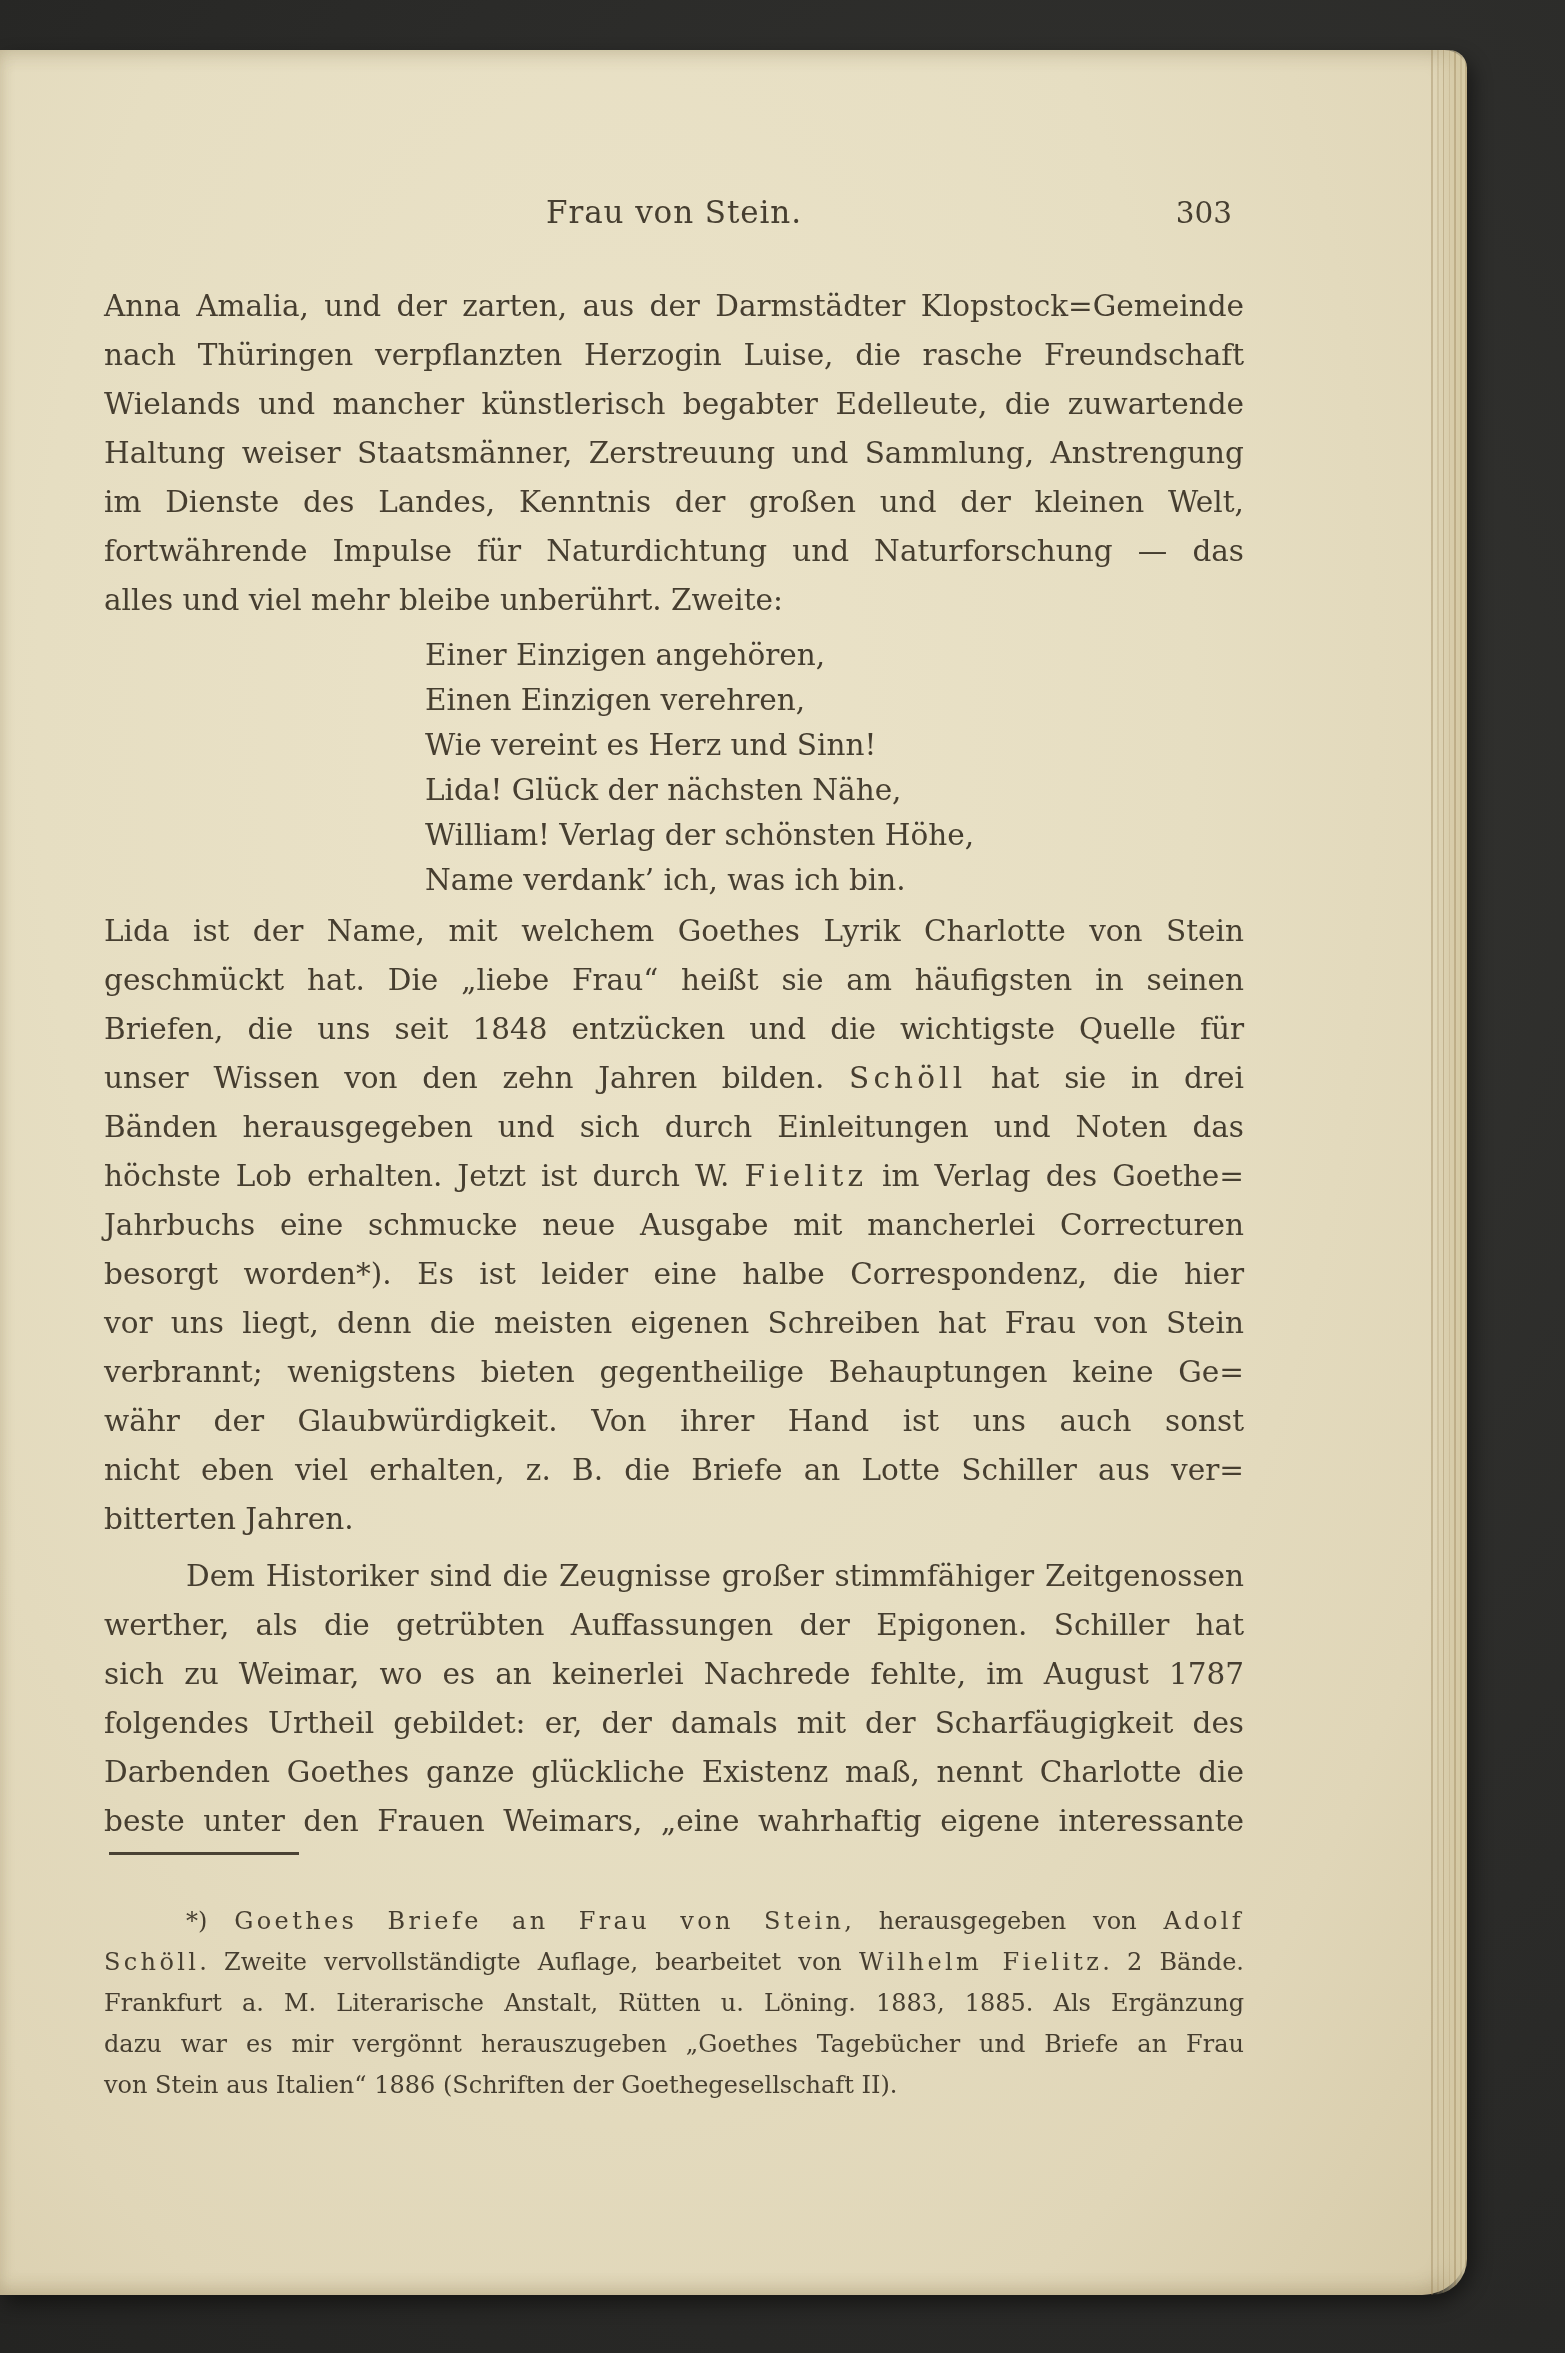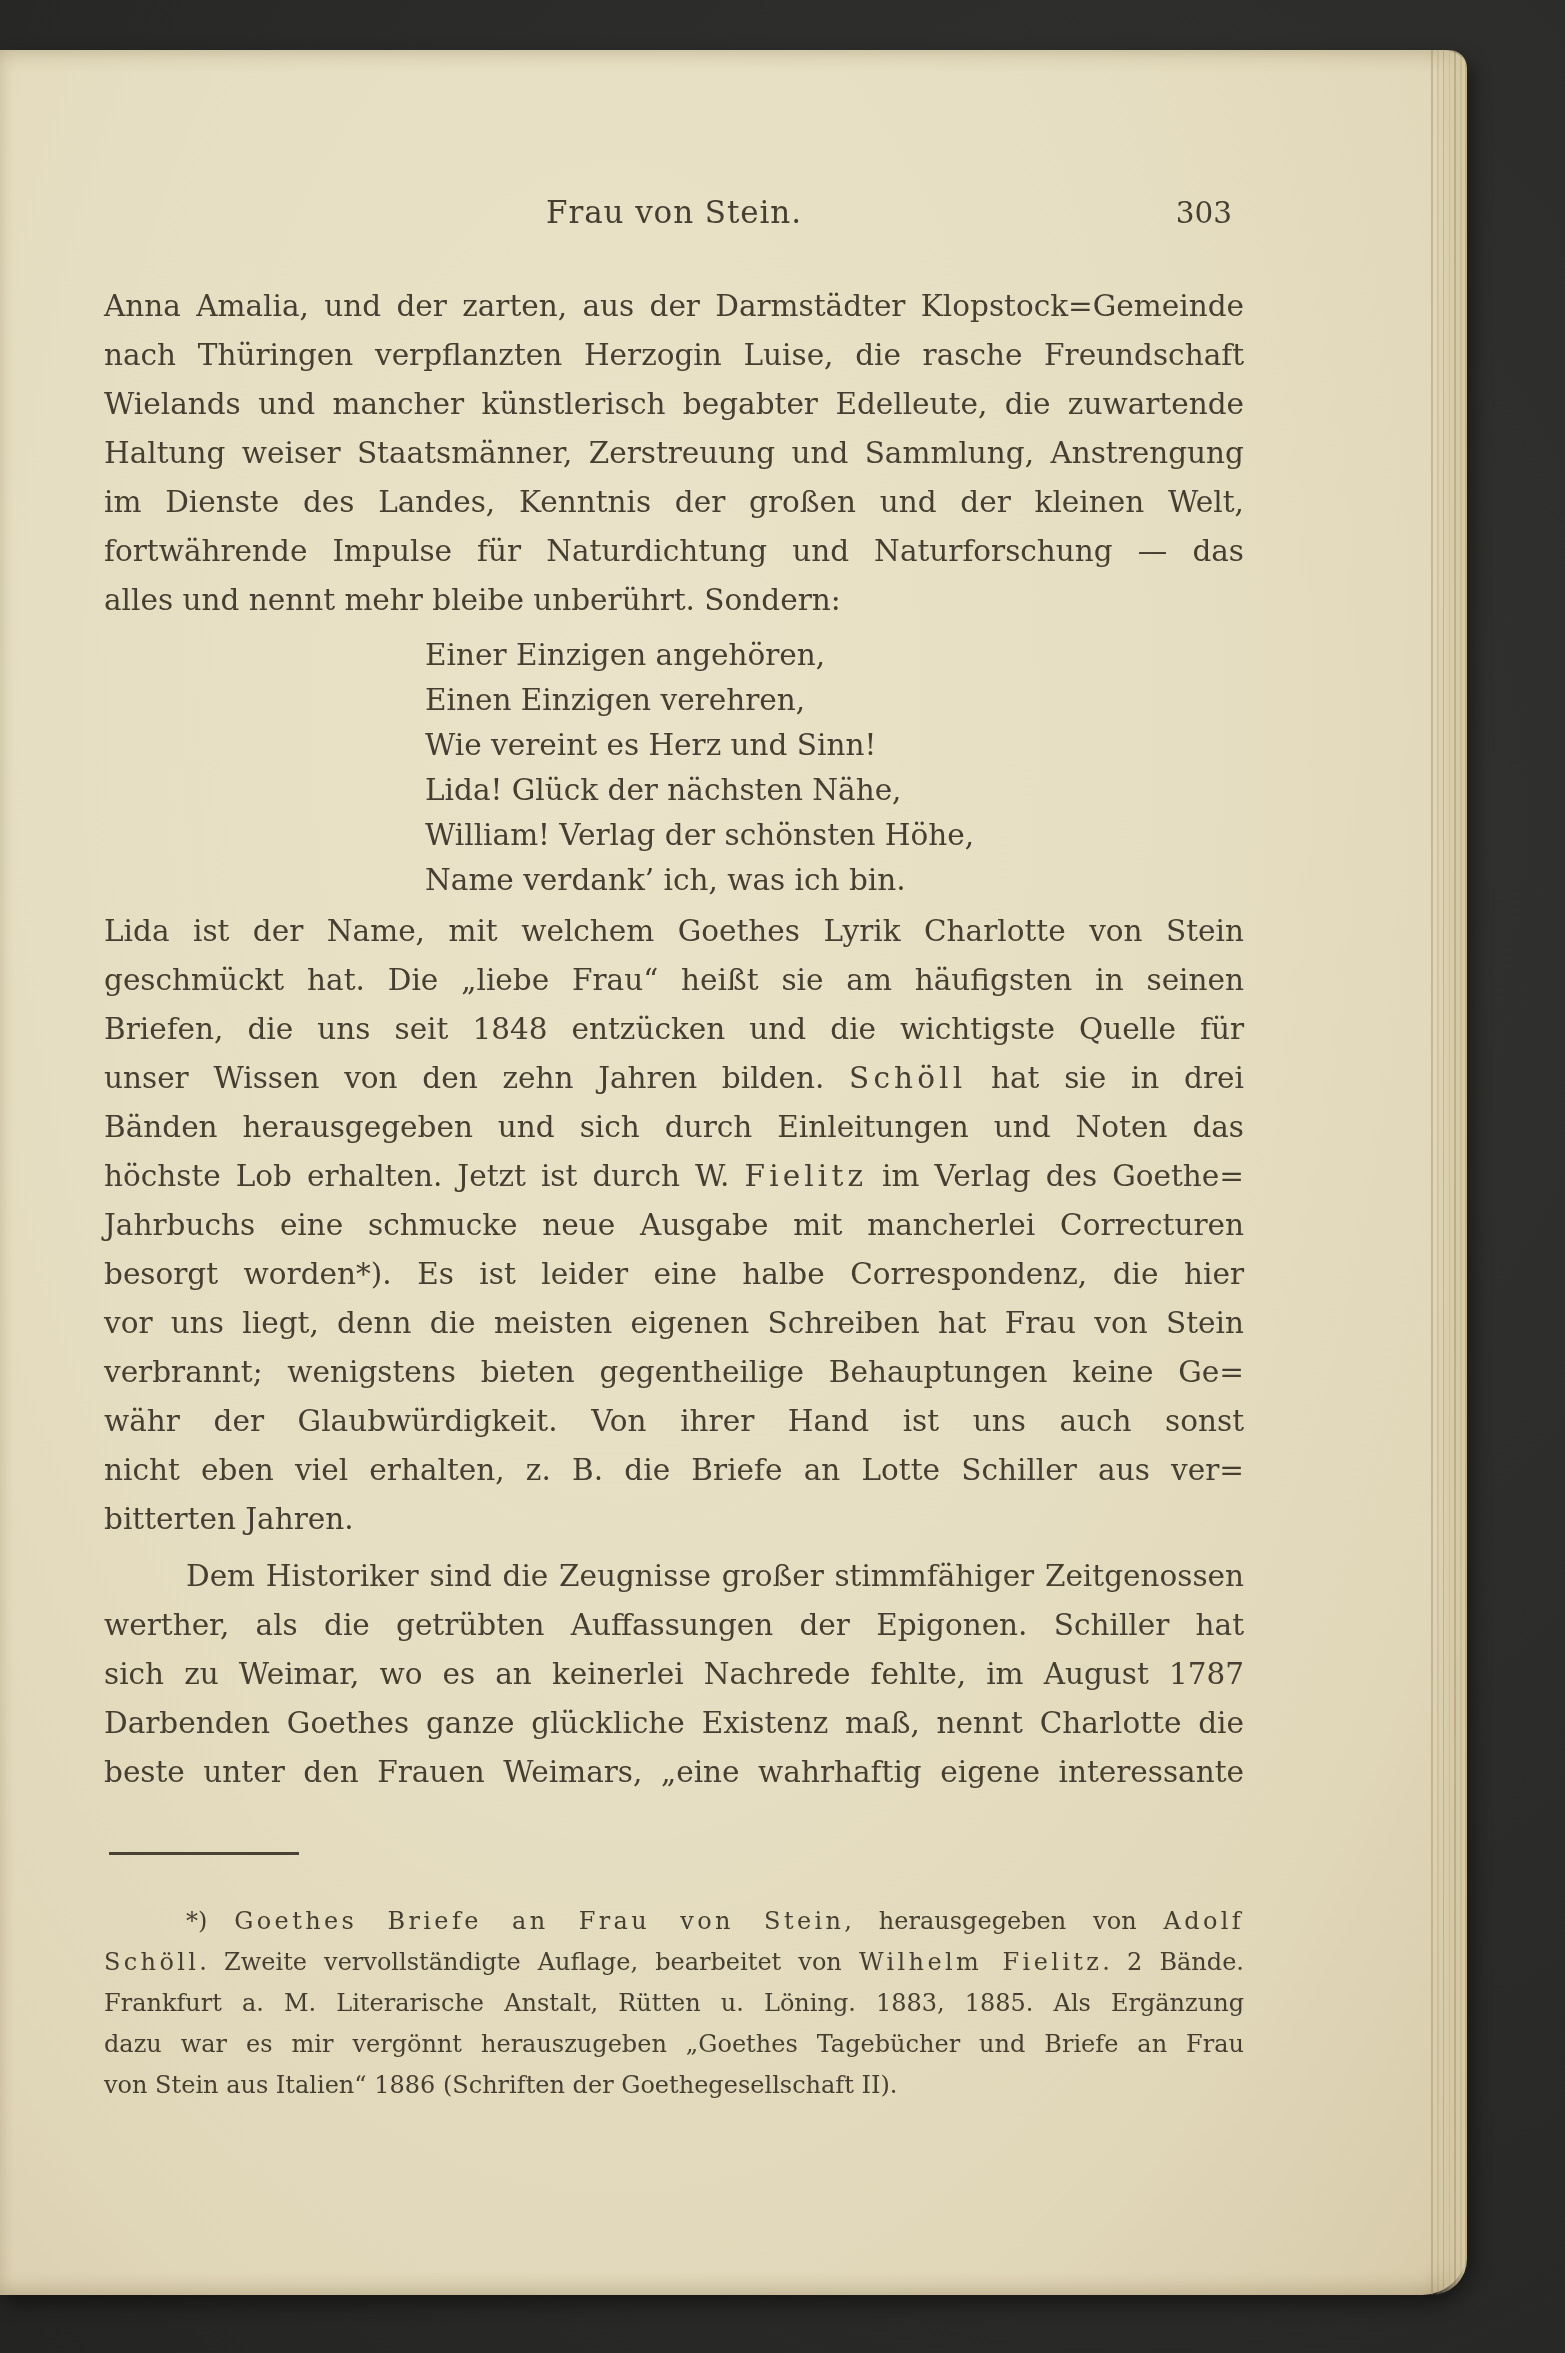--- a/index.html
+++ b/index.html
@@ -100,21 +100,21 @@
     <div class="textcol">
       <div class="footnote-rule"></div>
 
     <div class="block body" id="blk-paragraph-1">
           <div class="line j">Anna Amalia, und der zarten, aus der Darmstädter Klopstock=Gemeinde</div>
           <div class="line j">nach Thüringen verpflanzten Herzogin Luise, die rasche Freundschaft</div>
           <div class="line j">Wielands und mancher künstlerisch begabter Edelleute, die zuwartende</div>
           <div class="line j">Haltung weiser Staatsmänner, Zerstreuung und Sammlung, Anstrengung</div>
           <div class="line j">im Dienste des Landes, Kenntnis der großen und der kleinen Welt,</div>
           <div class="line j">fortwährende Impulse für Naturdichtung und Naturforschung — das</div>
-          <div class="line">alles und nennt mehr bleibe unberührt. Sondern:</div>
+          <div class="line">alles und viel mehr bleibe unberührt. Zweite:</div>
         </div>
         <div class="block poem" id="blk-poem">
           <div class="line">Einer Einzigen angehören,</div>
           <div class="line">Einen Einzigen verehren,</div>
           <div class="line">Wie vereint es Herz und Sinn!</div>
           <div class="line">Lida! Glück der nächsten Nähe,</div>
           <div class="line">William! Verlag der schönsten Höhe,</div>
           <div class="line">Name verdank’ ich, was ich bin.</div>
         </div>
         <div class="block body" id="blk-paragraph-2">
@@ -129,20 +129,21 @@
           <div class="line j">vor uns liegt, denn die meisten eigenen Schreiben hat Frau von Stein</div>
           <div class="line j">verbrannt; wenigstens bieten gegentheilige Behauptungen keine Ge=</div>
           <div class="line j">währ der Glaubwürdigkeit. Von ihrer Hand ist uns auch sonst</div>
           <div class="line j">nicht eben viel erhalten, z. B. die Briefe an Lotte Schiller aus ver=</div>
           <div class="line">bitterten Jahren.</div>
         </div>
         <div class="block body" id="blk-paragraph-3">
           <div class="line j ind">Dem Historiker sind die Zeugnisse großer stimmfähiger Zeitgenossen</div>
           <div class="line j">werther, als die getrübten Auffassungen der Epigonen. Schiller hat</div>
           <div class="line j">sich zu Weimar, wo es an keinerlei Nachrede fehlte, im August 1787</div>
+          <div class="line j">folgendes Urtheil gebildet: er, der damals mit der Scharfäugigkeit des</div>
           <div class="line j">Darbenden Goethes ganze glückliche Existenz maß, nennt Charlotte die</div>
           <div class="line j">beste unter den Frauen Weimars, „eine wahrhaftig eigene interessante</div>
         </div>
         <div class="block footnote" id="blk-footnote">
           <div class="line j ind"><span>*) </span><span class="sp">Goethes Briefe an Frau von Stein</span><span>, herausgegeben von </span><span class="sp">Adolf</span></div>
           <div class="line j"><span class="sp">Schöll</span><span>. Zweite vervollständigte Auflage, bearbeitet von </span><span class="sp">Wilhelm Fielitz</span><span>. 2 Bände.</span></div>
           <div class="line j">Frankfurt a. M. Literarische Anstalt, Rütten u. Löning. 1883, 1885. Als Ergänzung</div>
           <div class="line j">dazu war es mir vergönnt herauszugeben „Goethes Tagebücher und Briefe an Frau</div>
           <div class="line">von Stein aus Italien“ 1886 (Schriften der Goethegesellschaft II).</div>
         </div>

